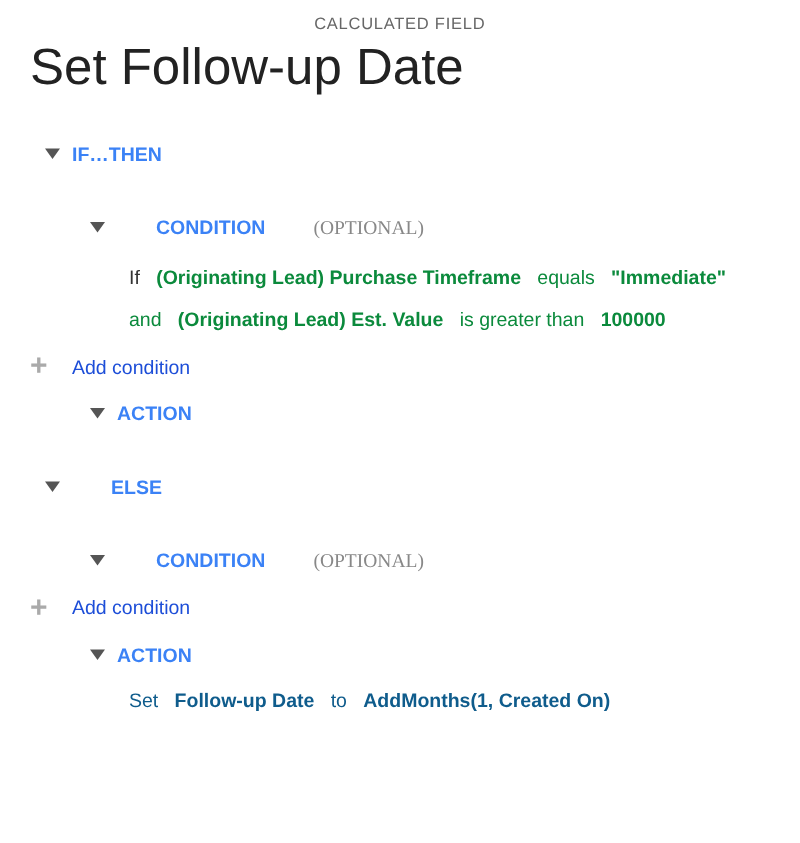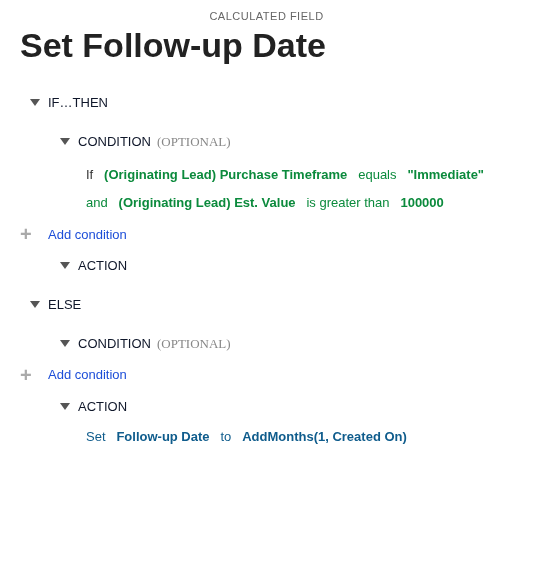--- a/index.html
+++ b/index.html
@@ -13,44 +13,44 @@
   .breadcrumb {
     font-size: 11px;
     letter-spacing: 0.5px;
     color: #666;
     text-transform: uppercase;
     margin-bottom: 4px;
     text-align: center;
   }
   .page-title {
     font-size: 34px;
-    font-weight: 700;
+    font-weight: 400;
     color: #222;
     margin-bottom: 28px;
   }
   .row {
     display: flex;
     align-items: flex-start;
     line-height: 1.6;
     margin: 4px 0;
   }
   .caret {
     width: 0;
     height: 0;
     border-left: 5px solid transparent;
     border-right: 5px solid transparent;
     border-top: 7px solid #555;
     margin-right: 8px;
     margin-top: 6px;
     flex-shrink: 0;
   }
   .hdr {
-    font-weight: 400;
+    font-weight: 700;
     font-size: 13px;
-    color: #0f172a;
+    color: #3b82f6;
   }
   .optional {
     font-weight: 400;
     color: #888;
     margin-left: 6px;
     font-family: Liberation Serif, serif;
   }
   .indent-1 { margin-left: 10px; }
   .indent-2 { margin-left: 40px; }
   .indent-3 { margin-left: 66px; }
@@ -76,21 +76,21 @@
     font-size: 20px;
     font-weight: 700;
     width: 28px;
     line-height: 1;
   }
   .add-label {
     font-size: 13px;
     color: #1d4ed8;
   }
   .block { margin-bottom: 18px; }
-  .spacer-top { margin-top: 18px; }
+  .spacer-top { margin-top: 28px; gap: 26px; }
 </style>
 </head>
 <body>
 
 <div class="breadcrumb">CALCULATED FIELD</div>
 <div class="page-title">Set Follow-up Date</div>
 
 <div class="row indent-1">
   <span class="caret"></span>
   <span class="hdr">IF…THEN</span>

